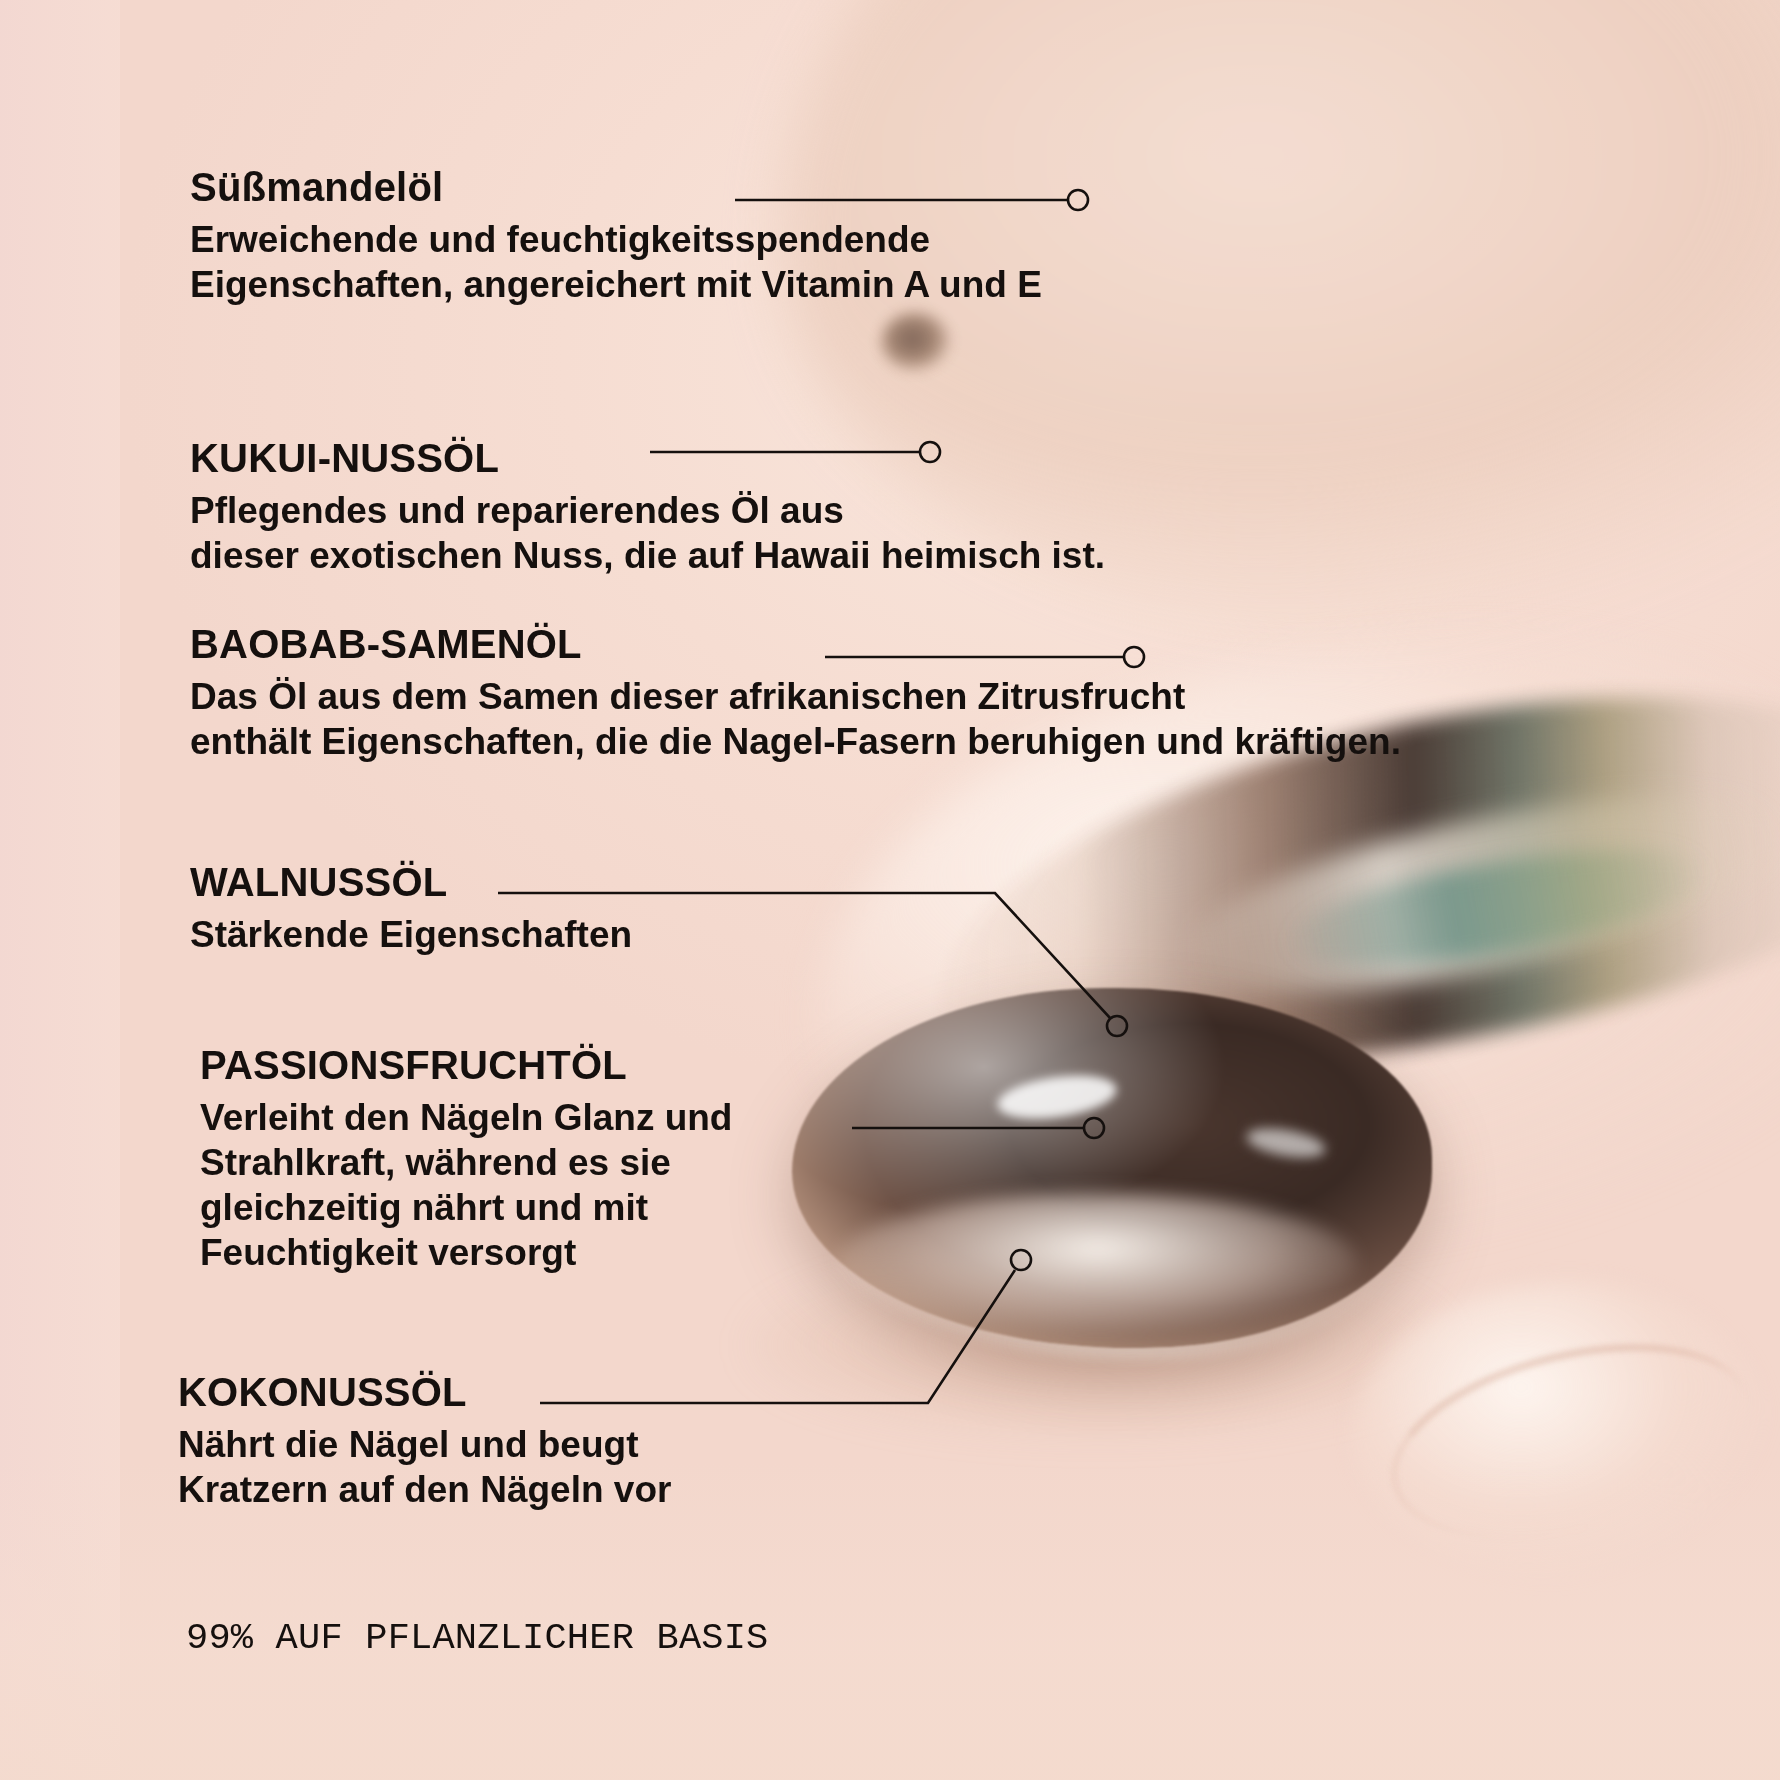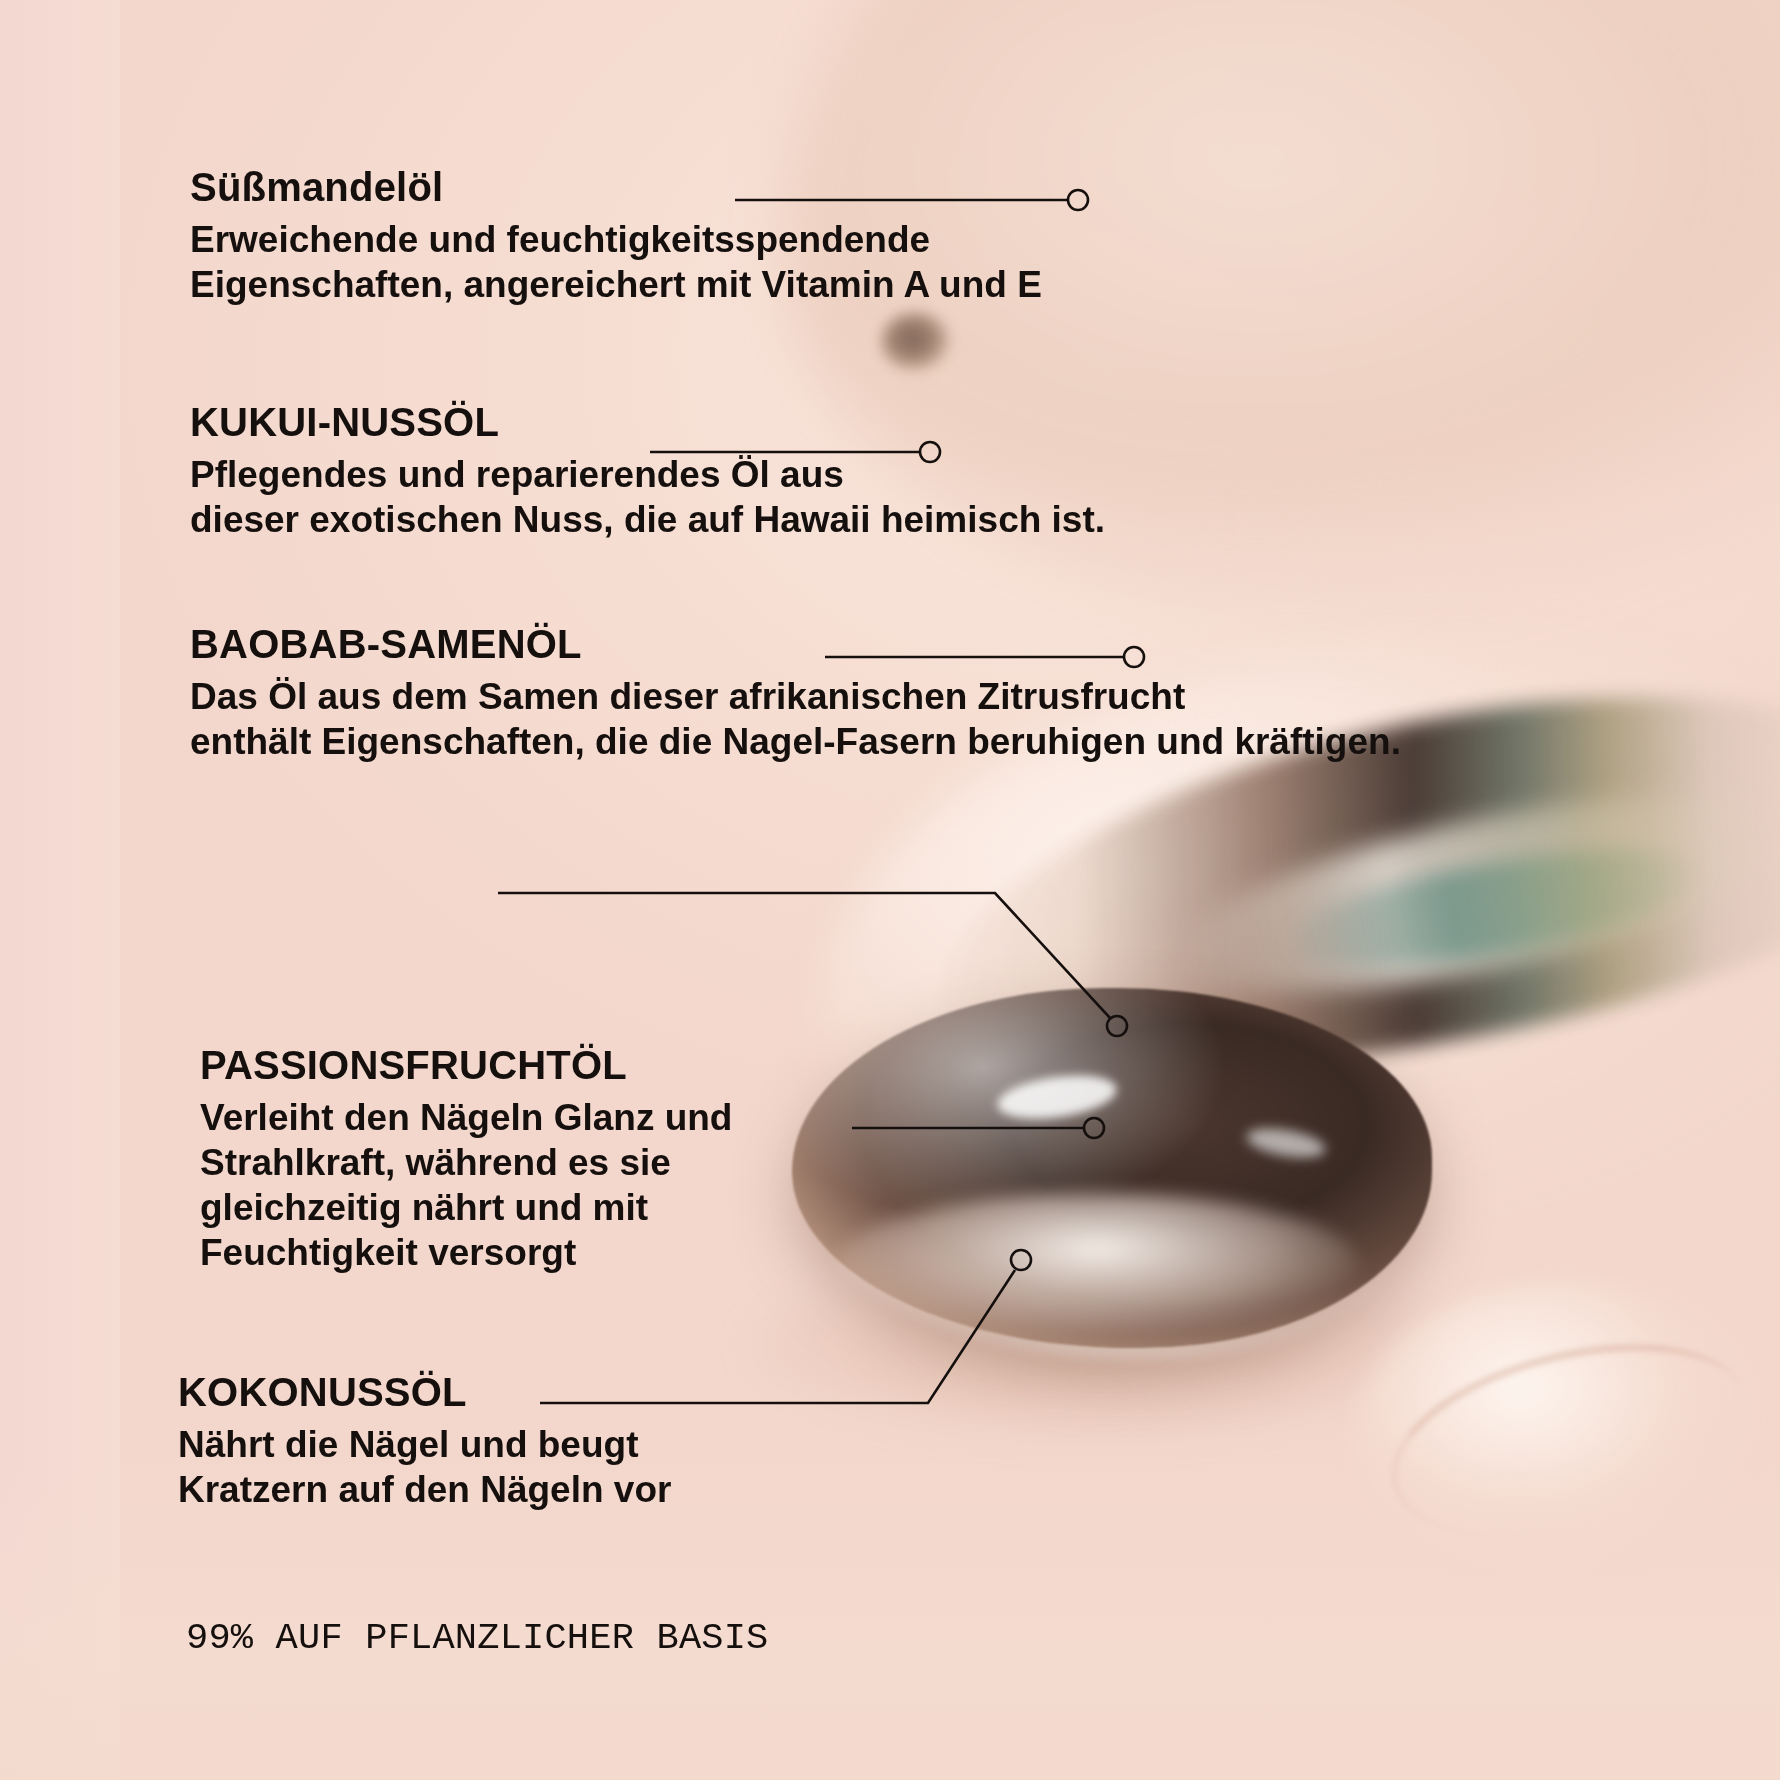--- a/index.html
+++ b/index.html
@@ -302,32 +302,36 @@
   </svg>
 
   <div class="content">
 
     <div class="block" style="left:190px; top:165px;">
       <p class="heading">Süßmandelöl</p>
       <p class="body">Erweichende und feuchtigkeitsspendende
 Eigenschaften, angereichert mit Vitamin A und E</p>
     </div>
 
-    <div class="block" style="left:190px; top:400px;">
+    <div class="block" style="left:190px; top:436px;">
       <p class="heading">KUKUI-NUSSÖL</p>
       <p class="body">Pflegendes und reparierendes Öl aus
 dieser exotischen Nuss, die auf Hawaii heimisch ist.</p>
     </div>
 
     <div class="block" style="left:190px; top:622px;">
       <p class="heading">BAOBAB-SAMENÖL</p>
       <p class="body">Das Öl aus dem Samen dieser afrikanischen Zitrusfrucht
 enthält Eigenschaften, die die Nagel-Fasern beruhigen und kräftigen.</p>
     </div>
 
+    <div class="block" style="left:190px; top:860px;">
+      <p class="heading">WALNUSSÖL</p>
+      <p class="body">Stärkende Eigenschaften</p>
+    </div>
 
     <div class="block" style="left:200px; top:1043px;">
       <p class="heading">PASSIONSFRUCHTÖL</p>
       <p class="body">Verleiht den Nägeln Glanz und
 Strahlkraft, während es sie
 gleichzeitig nährt und mit
 Feuchtigkeit versorgt</p>
     </div>
 
     <div class="block" style="left:178px; top:1370px;">

